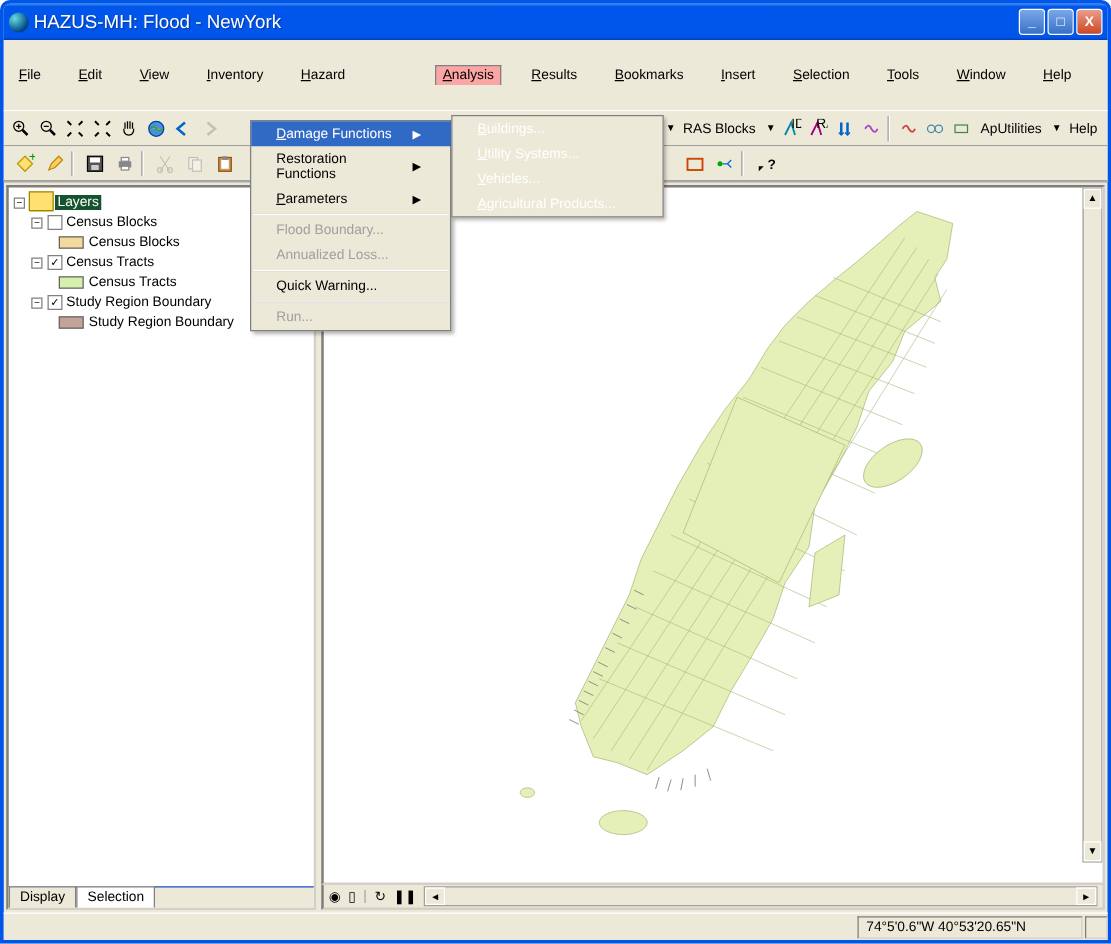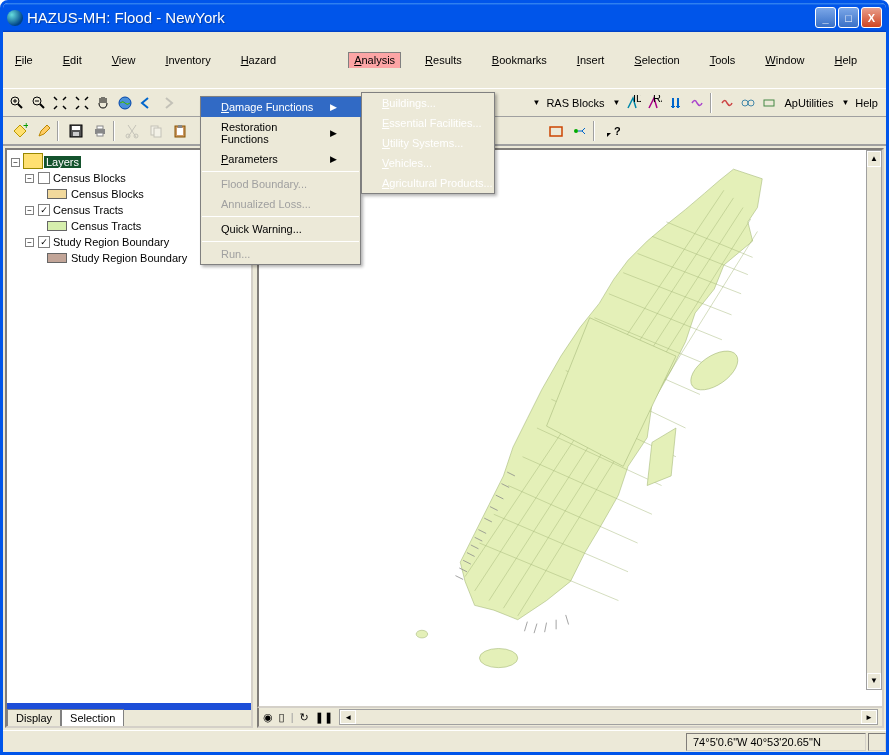--- a/index.html
+++ b/index.html
@@ -29,21 +29,21 @@
 .tree-chk { width:12px; height:12px; border:1px solid #808080; margin-right:3px; background:#fff; font-size:9px; line-height:10px; text-align:center; cursor:pointer; }
 .layers-icon { width:18px; height:14px; margin-right:2px; background:#ffe070; border:1px solid #998800; position:relative; }
 .layers-icon::before { content:''; position:absolute; top:-3px; left:-2px; width:18px; height:14px; background:#ffe070; border:1px solid #998800; }
 .sel-text { background:#14532d; color:#fff; padding:0 2px; }
 .swatch { width:20px; height:10px; border:1px solid #666; margin-right:4px; }
 .sw-census-blocks { background:#f2d99c; }
 .sw-census-tracts { background:#d6efad; }
 .sw-study-region { background:#c2a598; }
 .ind-1 { margin-left:14px; }
 .ind-2 { margin-left:36px; }
-.bottom-tabs { display:flex; background:#ece9d8; border-top:7px solid #1d4ed8; }
+.bottom-tabs { display:flex; background:#ece9d8; border-top:1px solid #1d4ed8; }
 .btab { padding:2px 8px; border:1px solid #808080; border-bottom:none; background:#ece9d8; cursor:pointer; margin-top:-1px; }
 .btab.active { background:#fff; position:relative; z-index:2; }
 .mapwrap { flex:1; display:flex; flex-direction:column; margin:2px; }
 .maparea { flex:1; background:#fff; border:2px inset #d4d0c8; position:relative; overflow:hidden; }
 .scrollbar-v { width:16px; background:#ece9d8; border:1px solid #a0a0a0; position:absolute; right:0; top:0; bottom:16px; }
 .sb-btn { height:16px; background:#ece9d8; border:1px solid #fff; font-size:8px; text-align:center; line-height:14px; cursor:pointer; }
 .map-controls { height:20px; background:#ece9d8; border:2px inset #d4d0c8; border-top:none; display:flex; align-items:center; padding:0 4px; gap:6px; }
 .mc-icon { font-size:11px; cursor:pointer; }
 .scrollbar-h { flex:1; height:16px; background:#ece9d8; border:1px solid #a0a0a0; display:flex; }
 .statusbar { height:22px; background:#ece9d8; border-top:1px solid #fff; display:flex; align-items:center; }
@@ -251,26 +251,23 @@
           <path d="M3 2 L3 10 L7 10 L3 14 Z" fill="#000"></path>
           <text x="10" y="12" font-size="11" font-weight="bold">?</text>
         </svg>
       </div>
   </div>
 
   <div class="dropdown" style="left:197px; top:59px; width:161px;margin-top:34px;">
     <div class="dd-item highlight">
       <span><u>D</u>amage Functions</span>
         <span class="dd-arrow">▶</span>
-      <div class="submenu" style="width:134px;">
+      <div class="submenu" style="width:170px;">
         <div class="dd-item">
             <span><u>B</u><span>uildings...</span></span>
-          </div>
-        <div class="dd-item">
-            <span><u>E</u>ssential Facilities...</span>
           </div>
         <div class="dd-item">
             <span><u>U</u>tility Systems...</span>
           </div>
         <div class="dd-item">
             <span><u>V</u>ehicles...</span>
           </div>
         <div class="dd-item">
             <span><u>A</u>gricultural Products...</span>
           </div>

